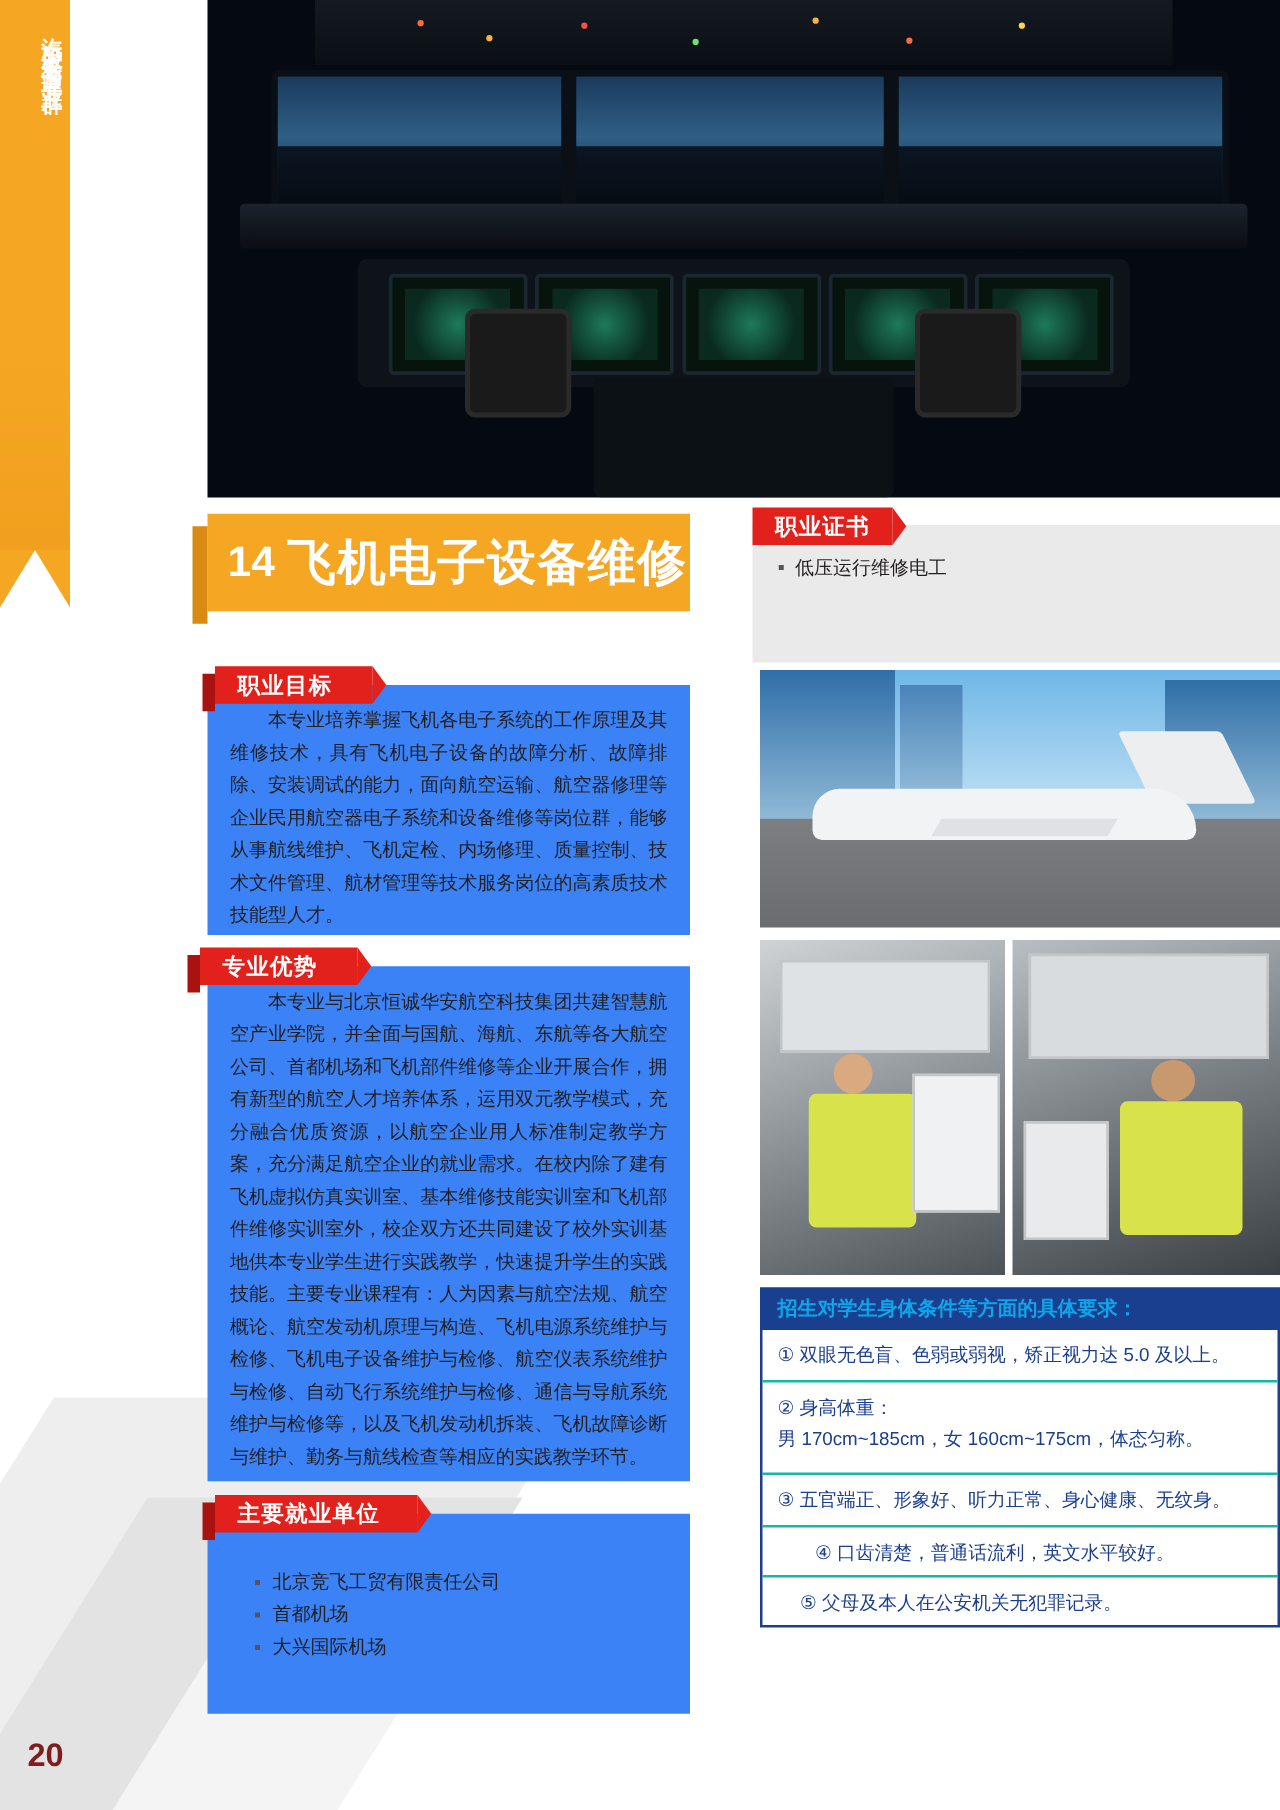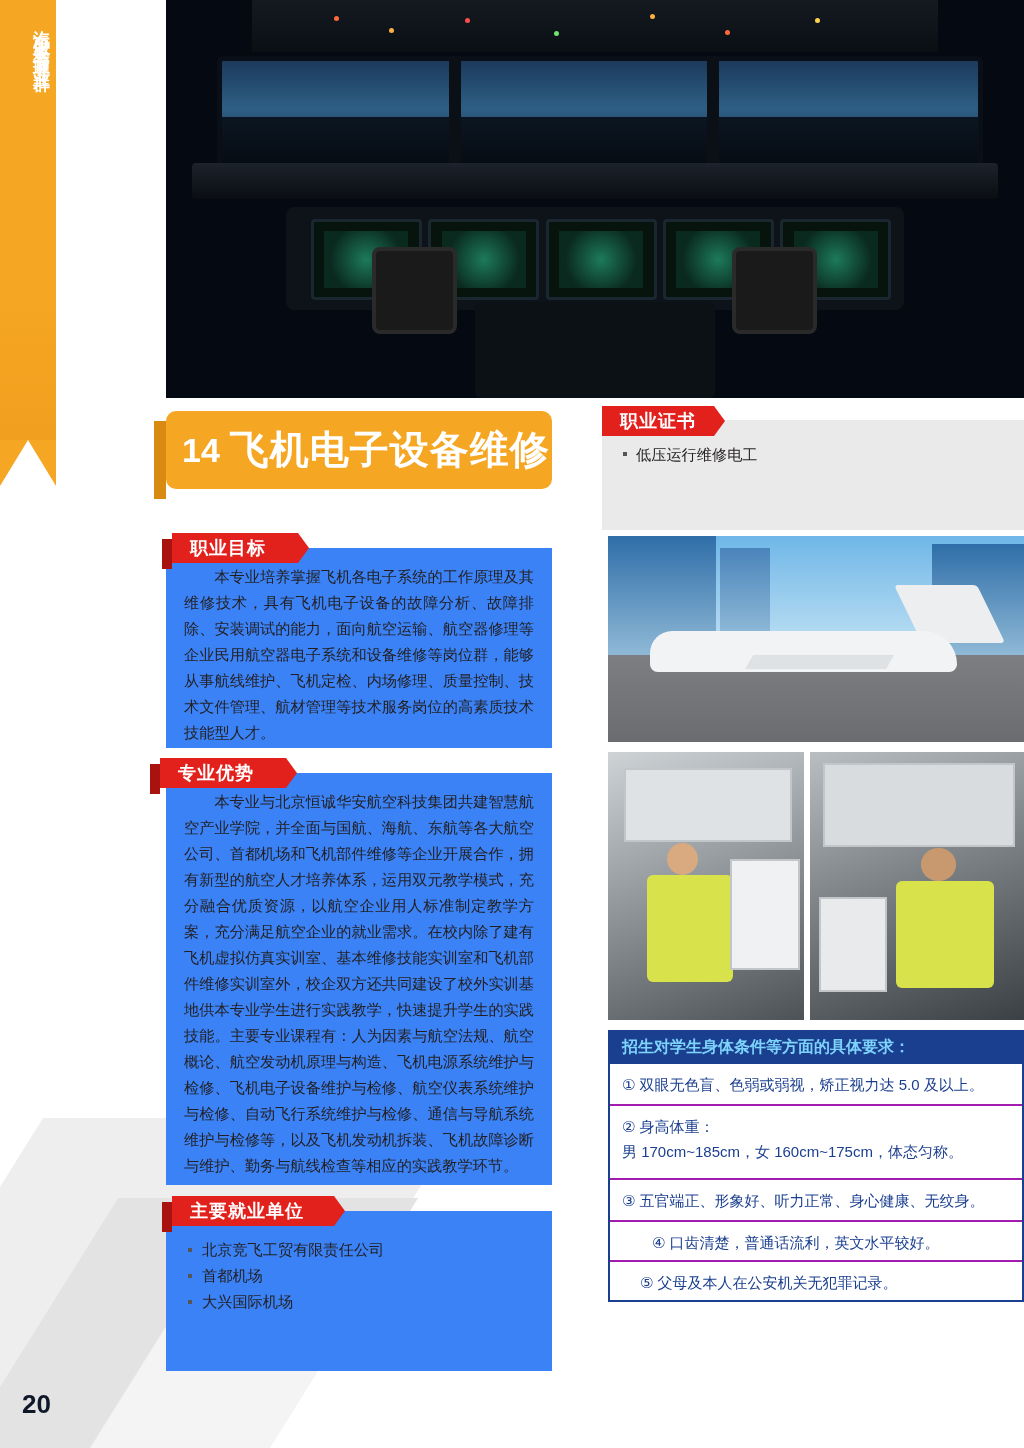--- a/index.html
+++ b/index.html
@@ -59,21 +59,21 @@
     background:#0c1116;border-radius:6px;}
   .ck-yoke{position:absolute;top:62%;width:9%;height:20%;background:#1a1a1a;
     border:4px solid #2a2a2a;border-radius:8px;}
   .ovh{position:absolute;left:10%;top:0;width:80%;height:13%;
     background:linear-gradient(180deg,#141a20,#0a0f14);}
   .ovh-dot{position:absolute;width:5px;height:5px;border-radius:50%;}
 
   
   .title-banner{
     position:absolute;left:166px;top:411px;width:386px;height:78px;z-index:4;
-    background:#f5a623;display:flex;align-items:center;padding-left:16px;box-sizing:border-box;border-radius:10px;
+    background:#f5a623;display:flex;align-items:center;padding-left:16px;box-sizing:border-box;
   }
   .title-banner:before{
     content:"";position:absolute;left:-12px;top:10px;width:12px;height:78px;
     background:#d98a12;
   }
   .title-num{font-size:34px;font-weight:700;color:#ffffff;margin-right:10px;line-height:1;}
   .title-text{font-size:39px;font-weight:700;color:#ffffff;letter-spacing:1px;}
 
   
   .red-head{
@@ -92,21 +92,21 @@
 
   
   .grey-box{
     position:absolute;background:#3b82f6;box-sizing:border-box;
     padding:16px 18px;z-index:3;
   }
   .body-text{
     font-size:15.2px;line-height:26px;color:#231f20;text-align:justify;
     text-indent:2em;margin:0;
   }
-  .emp-list{margin:0;padding:0;list-style:none;}
+  .emp-list{margin:16px;padding:0;list-style:none;}
   .emp-list li{
     font-size:15.2px;line-height:26px;color:#231f20;padding-left:18px;position:relative;
   }
   .emp-list li:before{
     content:"";position:absolute;left:4px;top:11px;width:4px;height:4px;background:#555;
   }
 
   
   .cert-head{
     position:absolute;left:602px;top:406px;height:30px;background:#e2211c;color:#fff;
@@ -146,36 +146,36 @@
     background:linear-gradient(160deg,#cfd3d6 0%,#9aa0a4 40%,#4d5256 100%);}
   .p-right{left:810px;top:752px;width:214px;height:268px;
     background:linear-gradient(160deg,#b9bec2 0%,#7d8387 45%,#3b4044 100%);}
   .vest{position:absolute;border-radius:6px;background:#d8e24a;}
   .worker-head{position:absolute;border-radius:50%;background:#d9a97f;}
   .panelbox{position:absolute;background:#e7e9ea;border:2px solid #c3c6c8;}
 
   
   .req-head{
     position:absolute;left:608px;top:1030px;width:416px;height:34px;background:#1b3f8f;
-    color:#7dd3fc;font-size:16px;font-weight:700;display:flex;align-items:center;
+    color:#0ea5e9;font-size:16px;font-weight:700;display:flex;align-items:center;
     padding-left:14px;box-sizing:border-box;z-index:4;
   }
   .req-box{
     position:absolute;left:608px;top:1030px;width:416px;height:272px;
     border:2px solid #1b3f8f;box-sizing:border-box;z-index:3;background:#fff;
   }
   .req-item{
     position:absolute;left:610px;width:412px;box-sizing:border-box;
     padding:8px 12px 8px 12px;font-size:15px;line-height:25px;color:#1b3f8f;
-    border-bottom:2px solid #a21caf;z-index:4;
+    border-bottom:2px solid #14b8a6;z-index:4;
   }
   .req-item.last{border-bottom:none;margin-left:18px;}
 
   .pagenum{
-    position:absolute;left:22px;bottom:28px;font-size:26px;font-weight:700;color:#0f172a;z-index:6;
+    position:absolute;left:22px;bottom:28px;font-size:26px;font-weight:700;color:#7f1d1d;z-index:6;
   }
 </style>
 </head>
 <body>
 
 <div class="deco deco-1"></div>
 <div class="deco deco-2"></div>
 <div class="deco deco-3"></div>
 
 <div class="side-tab">

